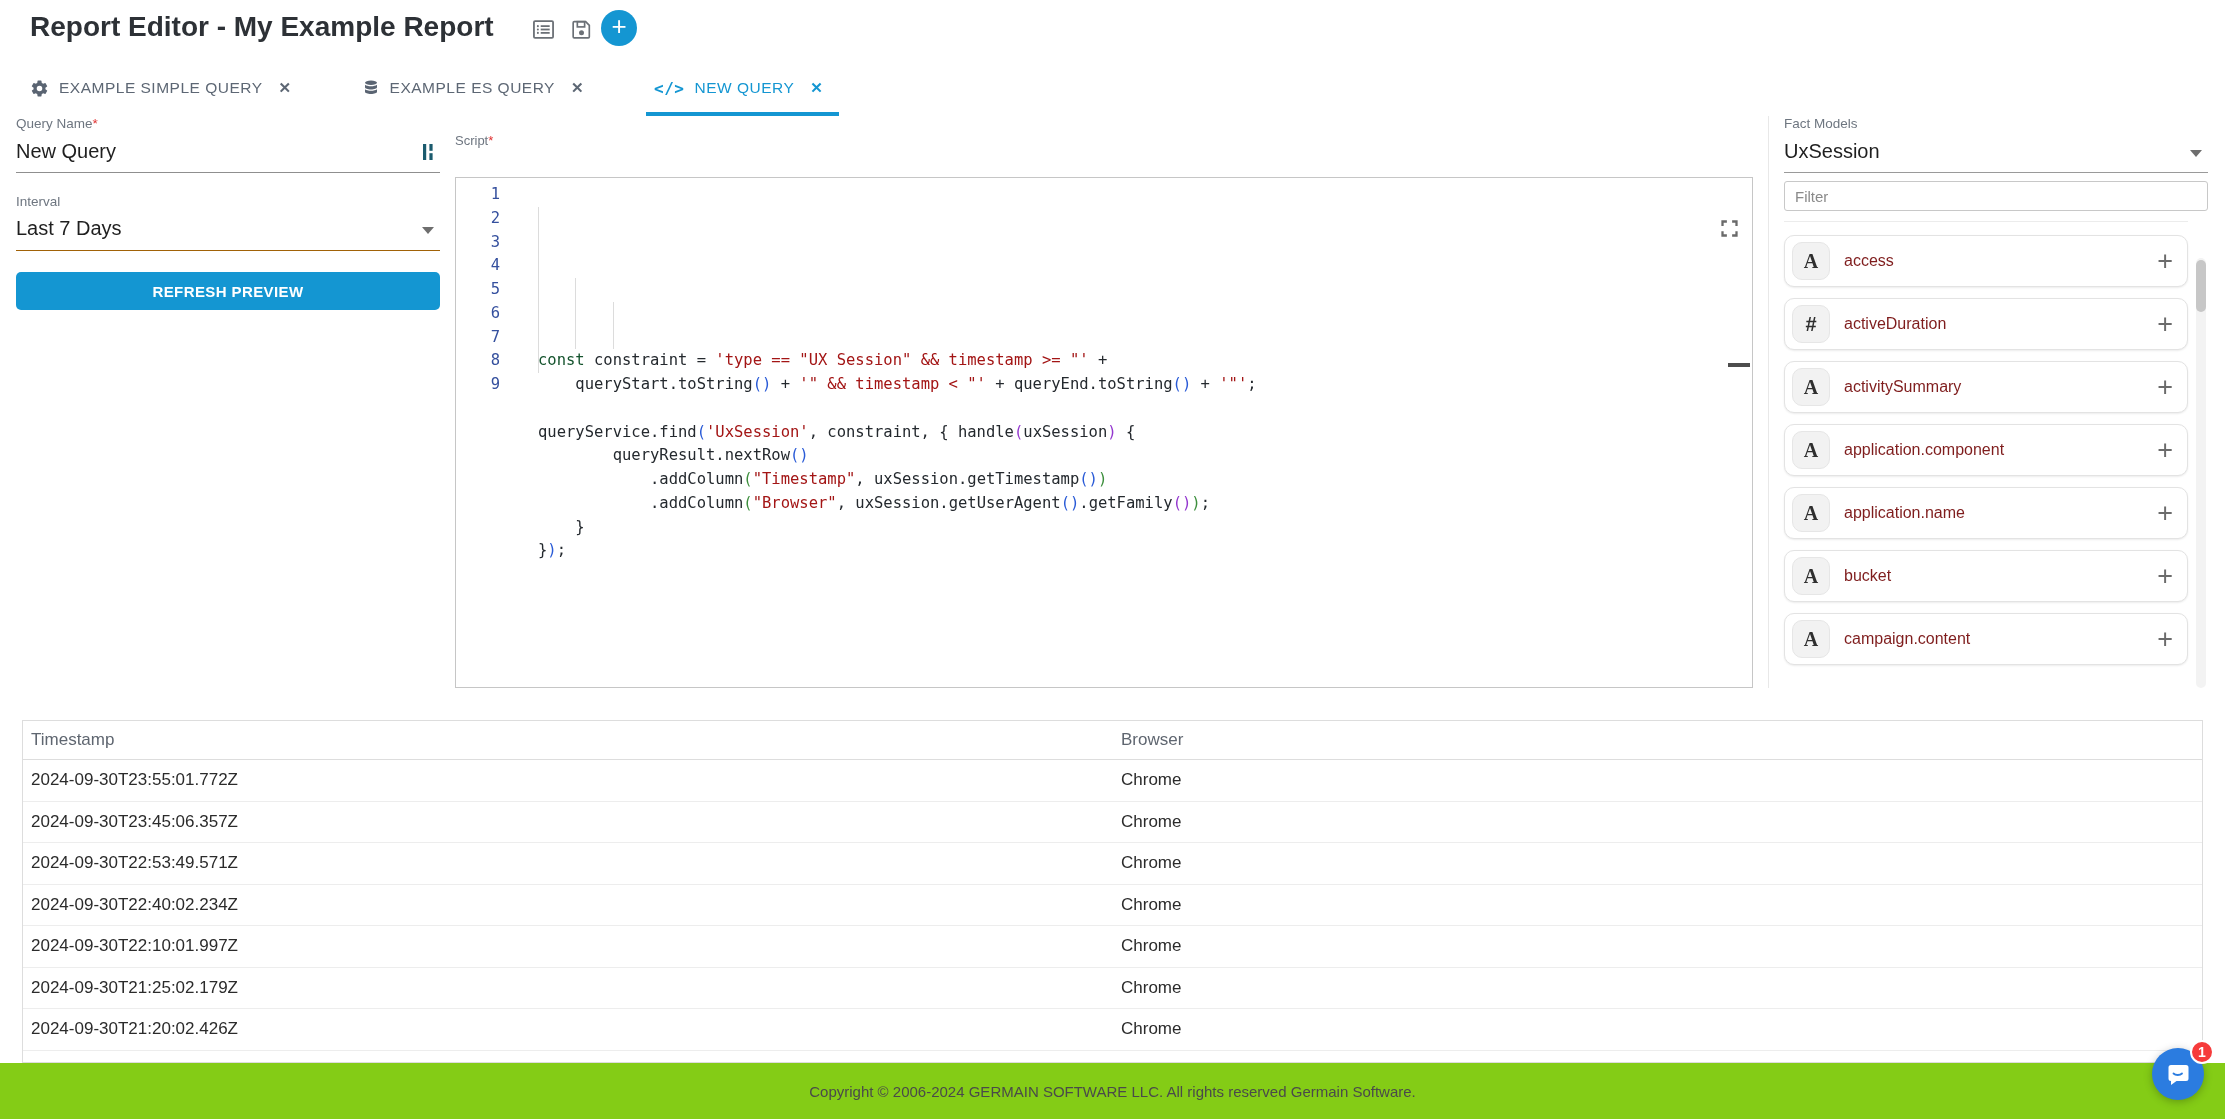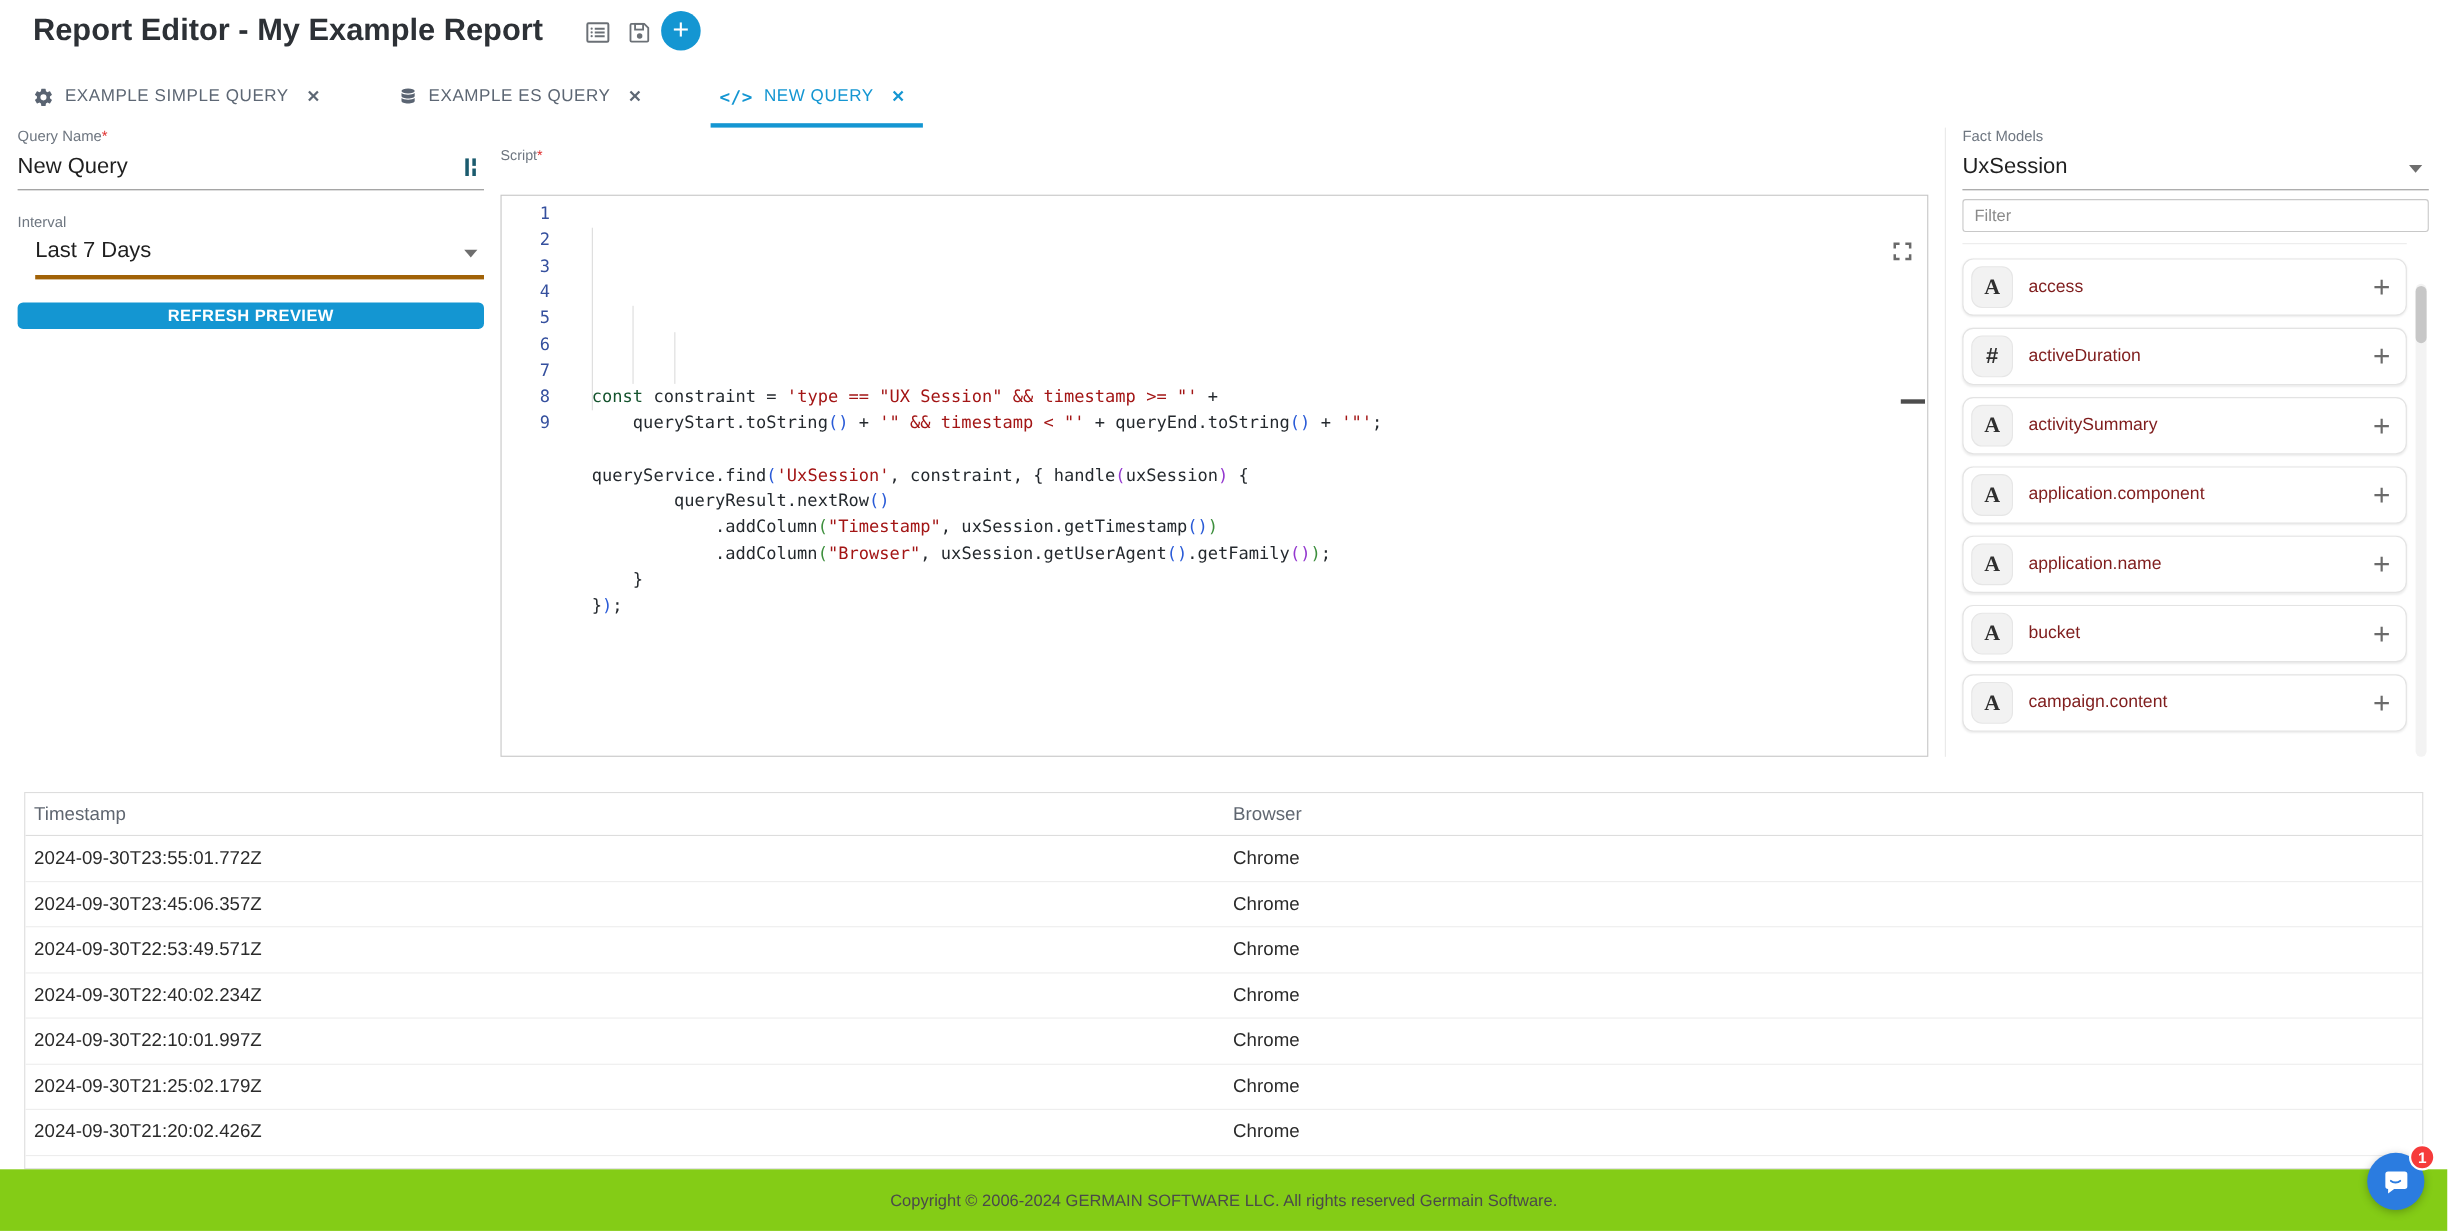--- a/index.html
+++ b/index.html
@@ -27,25 +27,25 @@
   .code-glyph { font-family:"DejaVu Sans Mono", monospace; font-weight:700; font-size:16px; }
 
   
   .left-panel { position:absolute; left:16px; top:116px; width:424px; }
   .field-label { font-size:13.5px; color:#6e7680; }
   .req { color:#e03131; }
   .qname-wrap { position:relative; margin-top:9px; border-bottom:1px solid #8f8f8f; padding-bottom:9px; }
   .qname-value { font-size:20px; color:#1f1f1f; }
   .qname-icon { position:absolute; right:2px; top:2px; cursor:pointer; }
   .interval-label { margin-top:21px; }
-  .select-wrap { position:relative; margin-top:8px; border-bottom:4px solid #a16207; padding-bottom:10px; cursor:pointer;margin-left:16px; }
+  .select-wrap { position:relative; margin-top:8px; border-bottom:1px solid #a16207; padding-bottom:10px; cursor:pointer; }
   .select-value { font-size:20px; color:#1f1f1f; }
   .caret { position:absolute; right:6px; top:10px; width:0; height:0;
            border-left:6px solid transparent; border-right:6px solid transparent; border-top:7px solid #6e6e6e; }
-  .refresh-btn { margin-top:21px; width:424px; height:24px; border:none; border-radius:5px; background:var(--accent);
+  .refresh-btn { margin-top:21px; width:424px; height:38px; border:none; border-radius:5px; background:var(--accent);
                  color:#fff; font-size:15px; font-weight:700; letter-spacing:.4px; cursor:pointer; font-family:inherit; }
 
   
   .script-label { position:absolute; left:455px; top:133px; font-size:13px; color:#6e7680; }
   .editor { position:absolute; left:455px; top:177px; width:1298px; height:511px; border:1px solid #c6c6c6;
             background:#fff; display:flex; font-family:"DejaVu Sans Mono", monospace; font-size:15.5px; line-height:23.75px; }
   .gutter { width:55px; padding-top:5px; text-align:right; color:#35509e; user-select:none; }
   .gutter div { padding-right:11px; }
   .code-area { position:relative; flex:1; padding:5px 0 0 27px; white-space:pre; overflow:hidden; color:#24292e; }
   .code-line { height:23.75px; }

